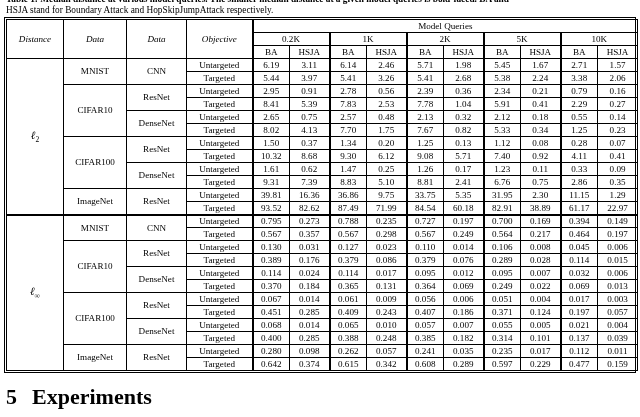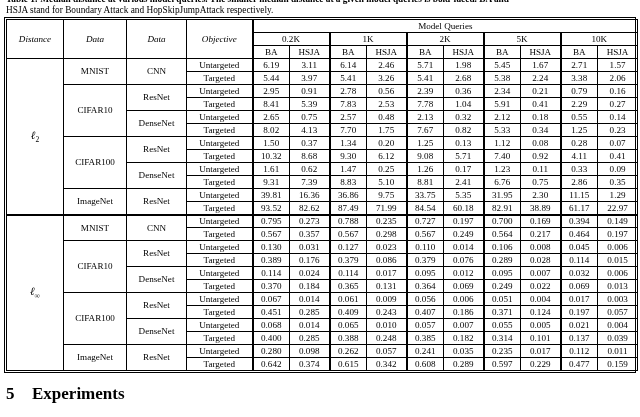--- a/index.html
+++ b/index.html
@@ -57,21 +57,21 @@
   .bt-d{border-top:2.4px double #000 !important;}
   .bold{font-weight:bold;}
   .ital{font-style:italic;}
   .hdrtall{height:14px;font-style:italic;}
   .dist{font-size:11px;}
   .dist sub{font-size:7.5px;}
 
   
   .sechead{
     margin:11px 0 0 6px;
-    font-size:17px;font-weight:bold;
+    font-size:22px;font-weight:bold;
     letter-spacing:0px;
   }
   .sechead .num{display:inline-block;width:26px;}
 </style>
 </head>
 <body>
 
 <div class="page">
 
   <div class="caption">

